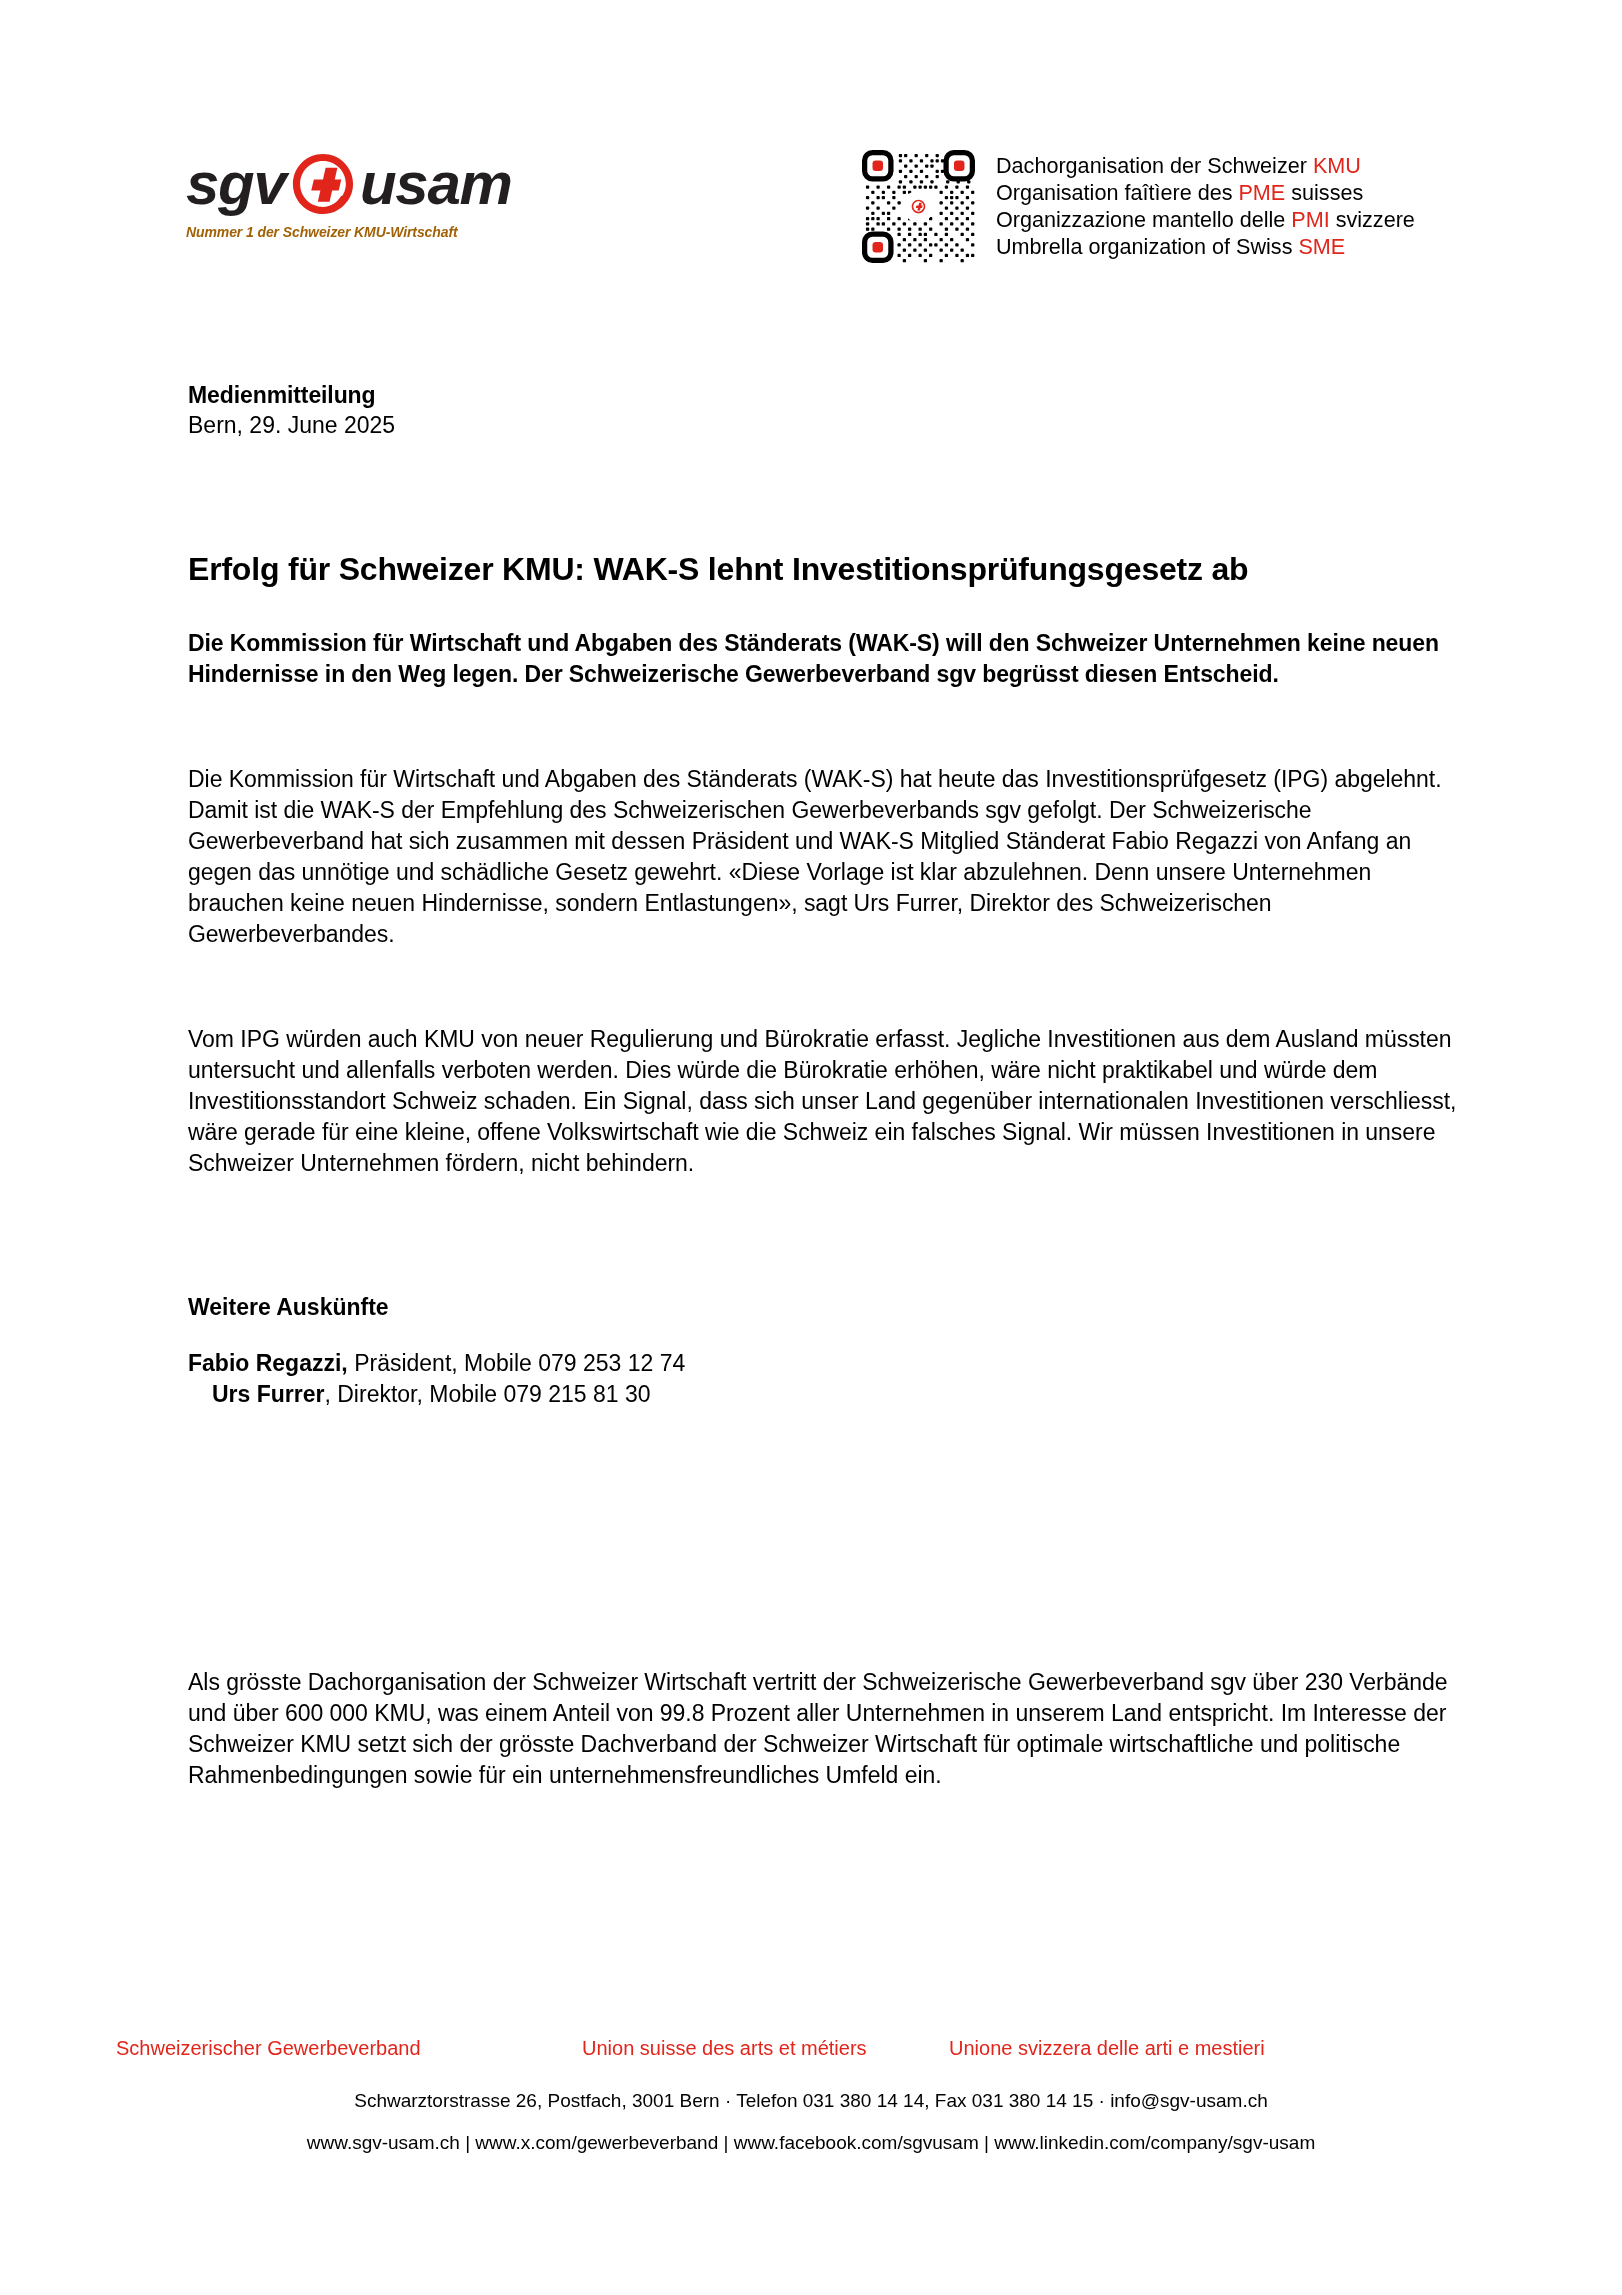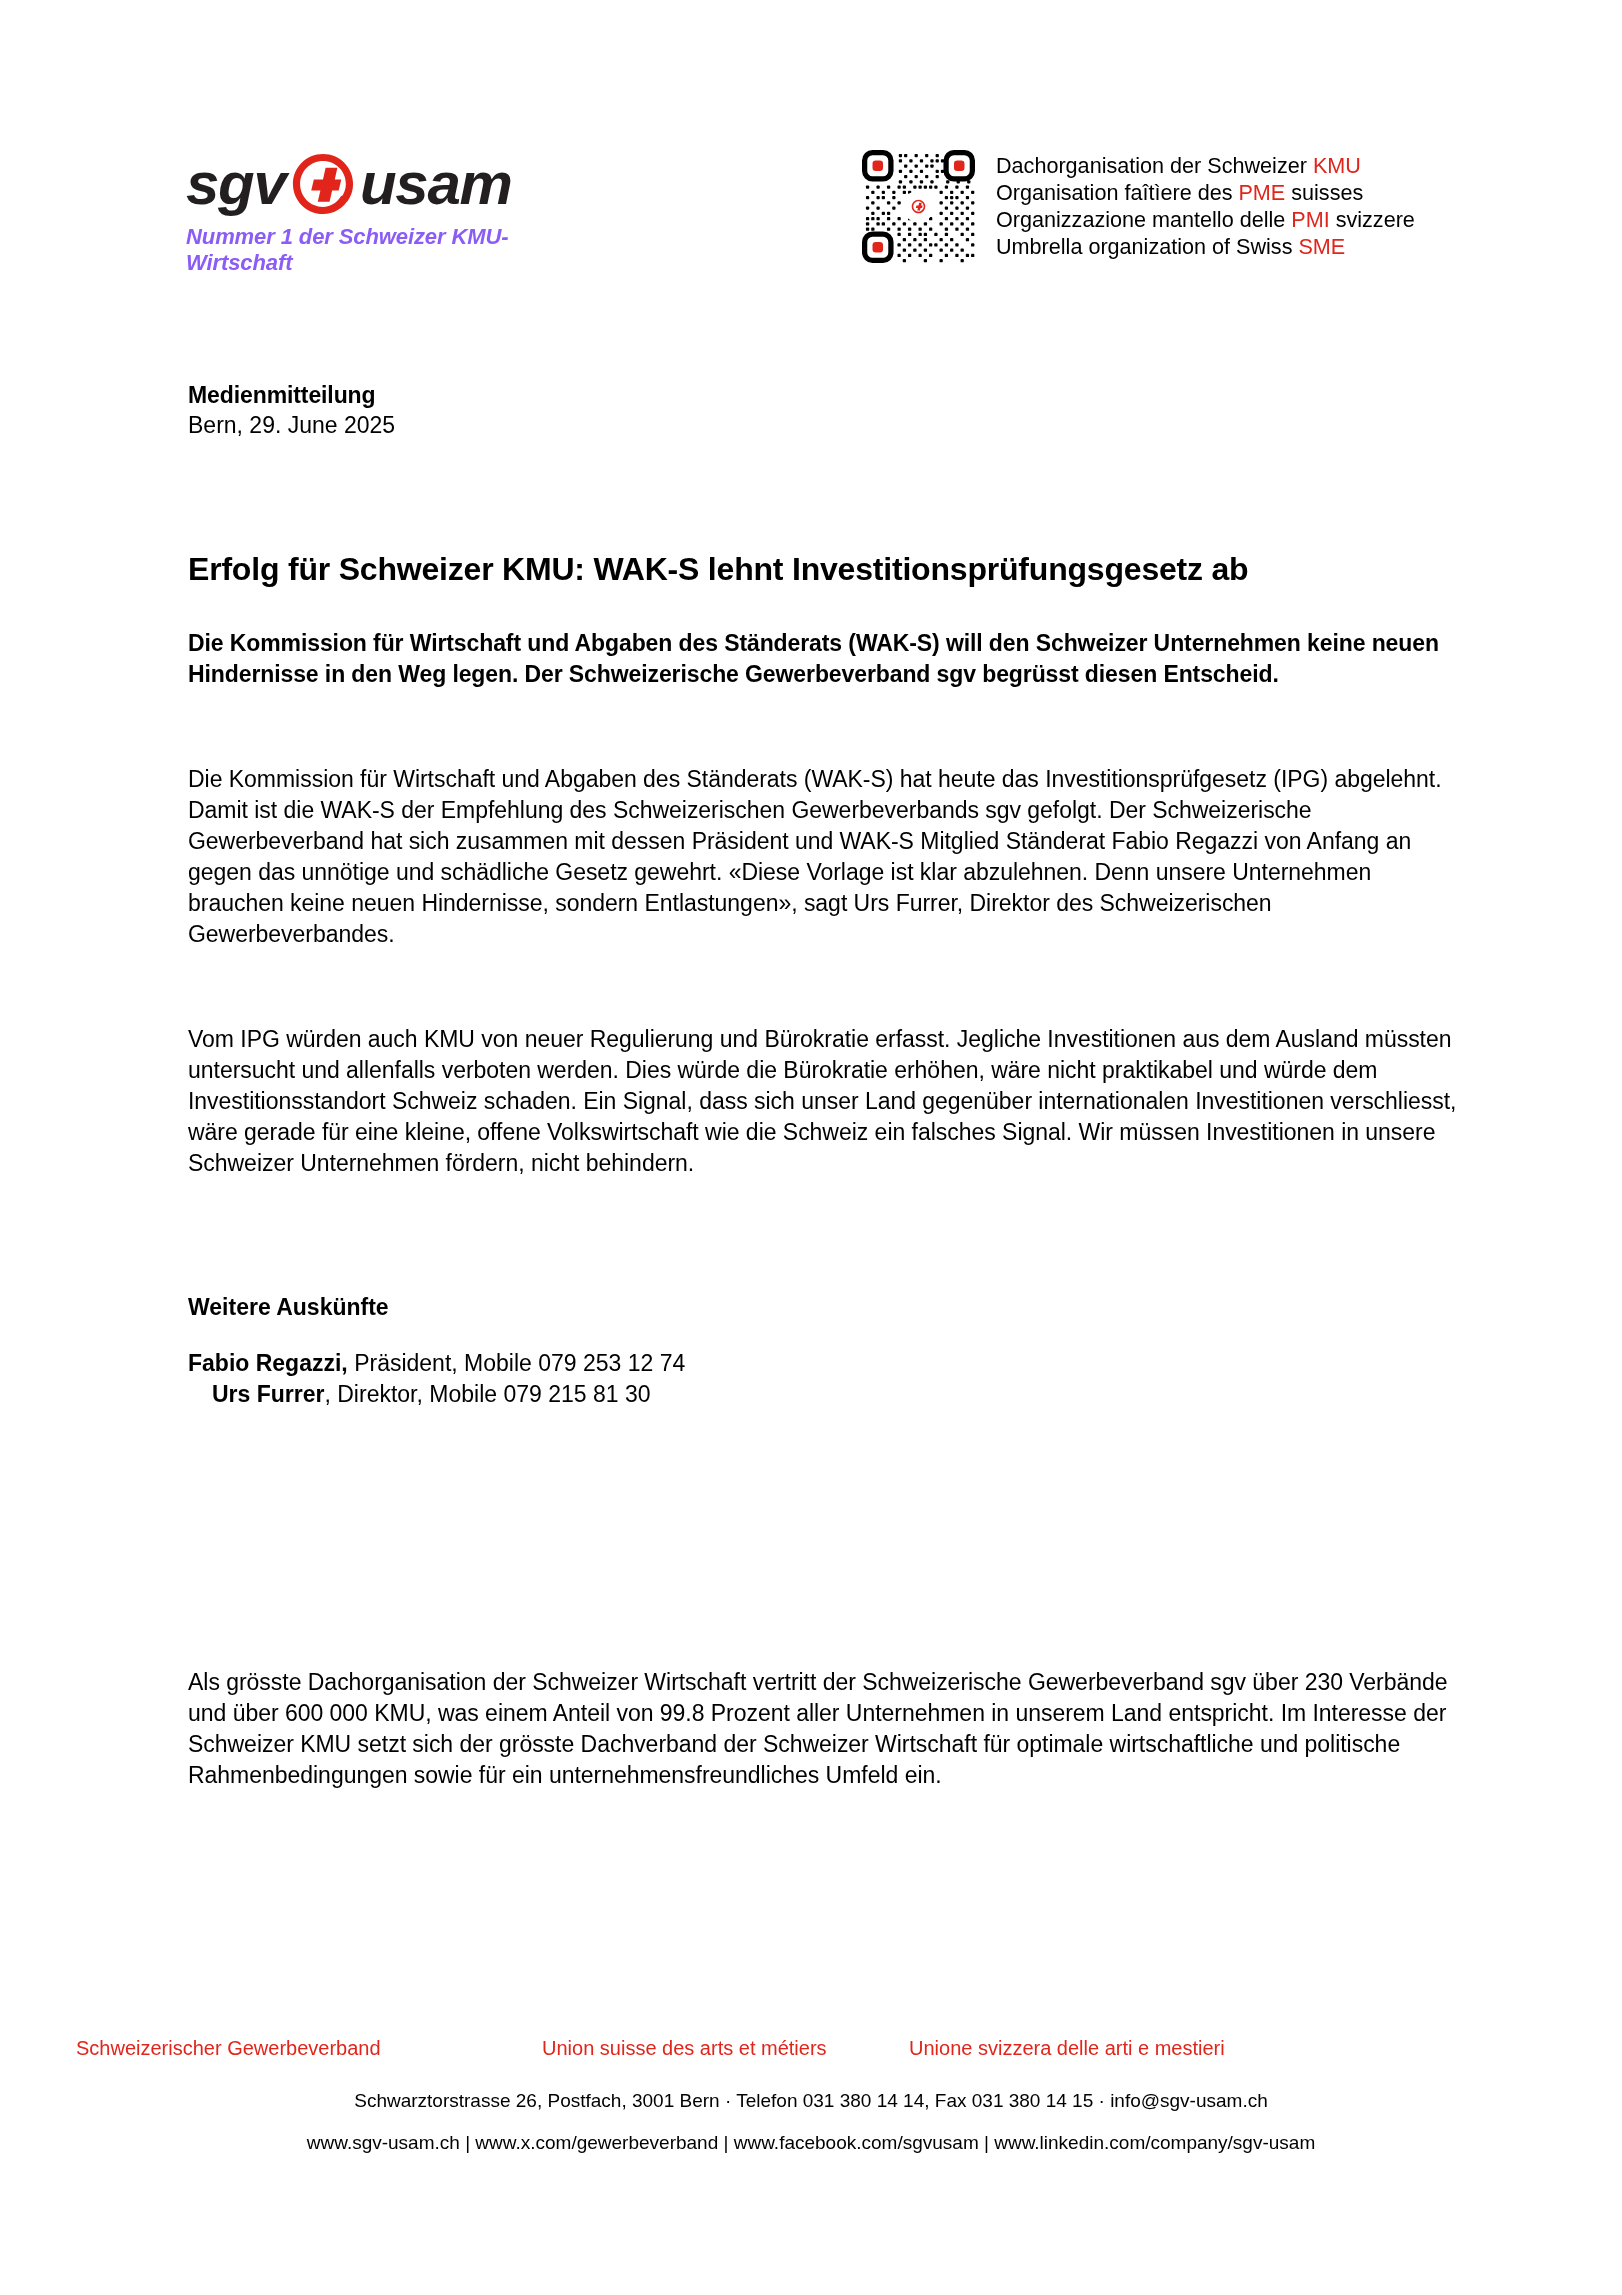--- a/index.html
+++ b/index.html
@@ -51,24 +51,24 @@
   .logo-mark {
     position: relative;
     width: 68px;
     height: 68px;
     margin: 0 1.3px 0 1.3px;
     flex: 0 0 auto;
   }
   .logo-mark svg { display:block; width:68px; height:68px; }
   .logo-tagline {
     font-family: "Liberation Sans", sans-serif;
-    font-size: 22px;
+    font-size: 14px;
     font-weight: bold;
     font-style: italic;
-    color: #8b5cf6;
+    color: #a16207;
     margin-top: 9.2px;
     letter-spacing: -0.1px;
   }
 
   
   .claim-block {
     position: absolute;
     left: 862px;
     top: 149px;
     display: flex;
@@ -180,21 +180,21 @@
   .footer {
     position: absolute;
     left: 0;
     top: 2035px;
     width: 1622px;
   }
   .footer-orgs {
     position: relative;
     height: 31px;
     width: 1273px;
-    margin-left: 76px;
+    margin-left: 116px;
   }
   .footer-org {
     position: absolute;
     top: 0;
     color: #e1251b;
     font-size: 20px;
     line-height: 26px;
     white-space: nowrap;
   }
   #footer-org-0 { left: 0px; }

